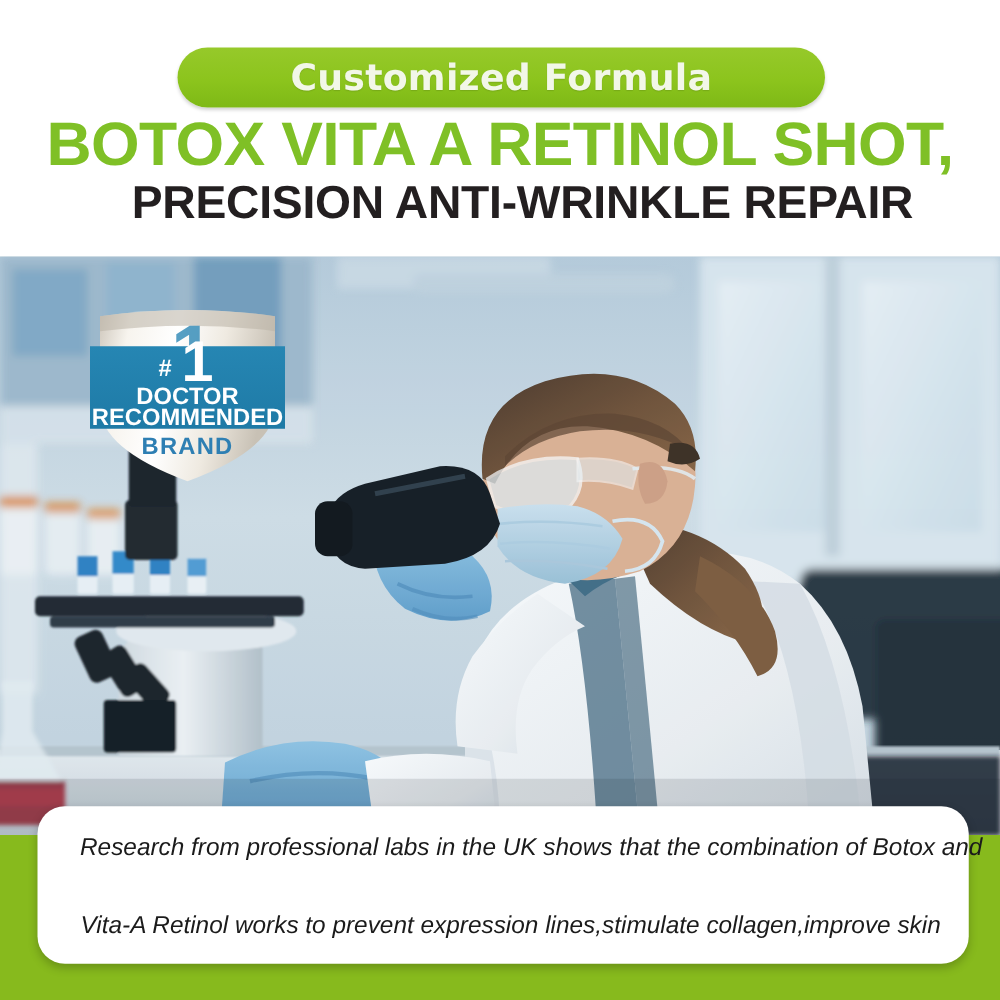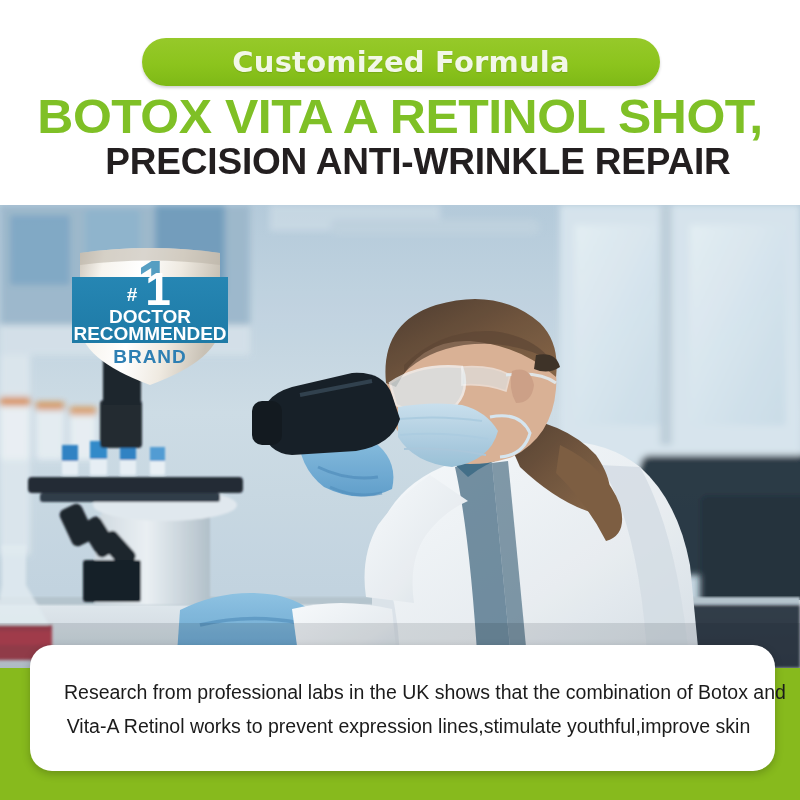--- a/index.html
+++ b/index.html
@@ -71,21 +71,21 @@
   }
 
   
   .info-card {
     position:absolute; left:30px; top:645px; width:745px; height:126px;
     background:#ffffff;
     border-radius:22px;
     box-shadow:0 3px 8px rgba(0,0,0,.22);
     z-index:7;
     padding:16px 22px 14px 34px;
-    display:flex; flex-direction:column; justify-content:center;
+    display:flex; flex-direction:column; justify-content:space-between;font-style:italic;
   }
   .info-line {
     text-align:center;
     color:#1b1b1b;
     font-family:"Liberation Sans Narrow","Liberation Sans", sans-serif;
     font-size:19.5px;
     line-height:34px;
     white-space:nowrap;
   }
 </style>
@@ -317,16 +317,16 @@
       <text x="80" y="76" text-anchor="middle" font-family="'Liberation Sans Narrow','Liberation Sans', sans-serif" font-size="19" font-weight="bold" fill="#ffffff">DOCTOR</text>
 
       <text x="80" y="93" text-anchor="middle" font-family="'Liberation Sans Narrow','Liberation Sans', sans-serif" font-size="19" font-weight="bold" fill="#ffffff">RECOMMENDED</text>
 
       <text x="80" y="116" text-anchor="middle" font-family="'Liberation Sans Narrow','Liberation Sans', sans-serif" font-size="19" font-weight="bold" fill="#2e7fb3" letter-spacing="1">BRAND</text>
     </svg>
   </div>
 
   <div class="info-card">
     <div class="info-line">Research from professional labs in the UK shows that the combination of Botox and</div>
-    <div class="info-line">Vita-A Retinol works to prevent expression lines,stimulate youthful,improve skin</div>
+    <div class="info-line">Vita-A Retinol works to prevent expression lines,stimulate collagen,improve skin</div>
   </div>
 
 </div>
 
 </body></html>

